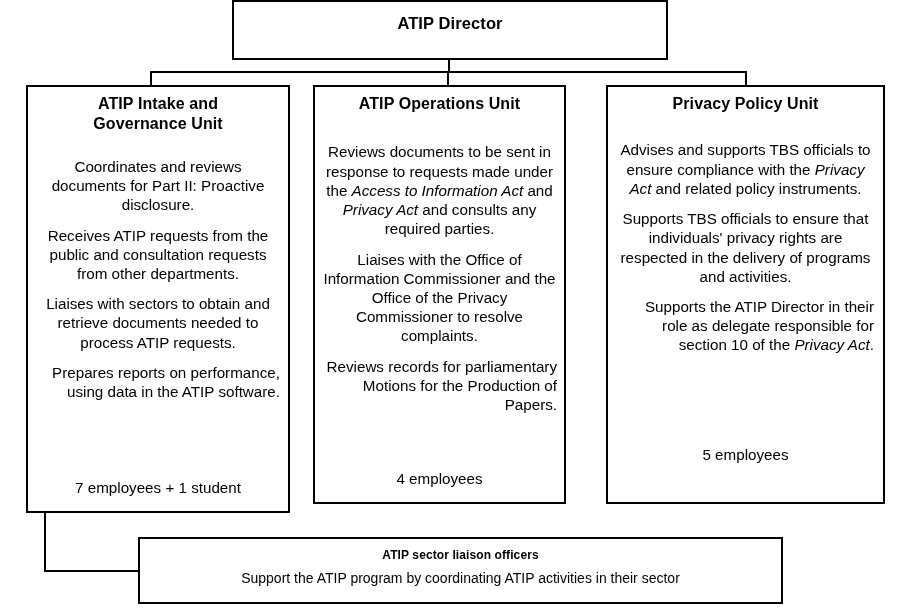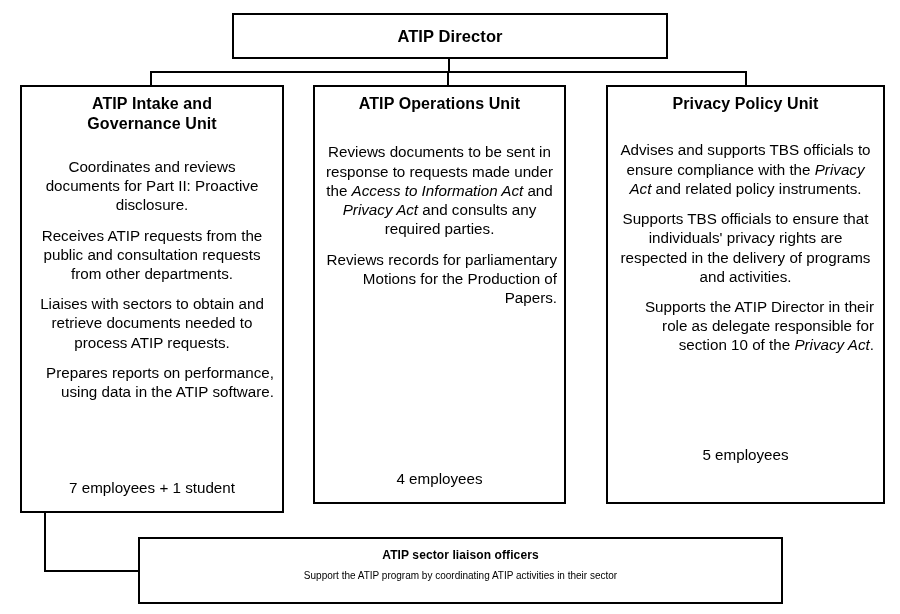--- a/index.html
+++ b/index.html
@@ -50,32 +50,32 @@
     font-size: 15.2px;
     line-height: 1.2;
     text-align: center;
   }
 
   .ital { font-style: italic; }
 
   
   #director-box {
     left: 232px;
-    top: 13px;
+    top: 0;
     width: 436px;
-    height: 46px;
+    height: 60px;
   }
   #director-box .node-title {
     line-height: 42px;
     font-size: 16.5px;
   }
 
   
   #unit-intake-box {
-    left: 20px;
+    left: 26px;
     top: 85px;
     width: 264px;
     height: 428px;
     padding: 7px 6px 0 6px;
   }
   #unit-operations-box {
     left: 313px;
     top: 85px;
     width: 253px;
     height: 419px;
@@ -99,21 +99,21 @@
 
   
   #liaison-box {
     left: 138px;
     top: 537px;
     width: 645px;
     height: 67px;
     padding: 9px 10px 0 10px;
   }
   #liaison-box .node-title { font-size: 12px; }
-  #liaison-box .node-body { margin-top: 7px; font-size: 10px; }
+  #liaison-box .node-body { margin-top: 7px; font-size: 14px; }
 
   
   .conn {
     position: absolute;
     background: #000000;
   }
   .conn-v { width: 2px; }
   .conn-h { height: 2px; }
 
   
@@ -159,20 +159,21 @@
     </div>
     <div class="node-count" id="unit-intake-count">7 employees + 1 student</div>
   </div>
 
   <div class="node-box" id="unit-operations-box">
     <div class="node-title">
       <div>ATIP Operations Unit</div>
     </div>
     <div class="node-body">
       <p>Reviews documents to be sent in response to requests made under the <span class="ital">Access to Information Act</span> and <span class="ital">Privacy Act</span> and consults any required parties.</p>
+      <p>Liaises with the Office of Information Commissioner and the Office of the Privacy Commissioner to resolve complaints.</p>
       <p>Reviews records for parliamentary Motions for the Production of Papers.</p>
     </div>
     <div class="node-count" id="unit-operations-count">4 employees</div>
   </div>
 
   <div class="node-box" id="unit-privacy-box">
     <div class="node-title">
       <div>Privacy Policy Unit</div>
     </div>
     <div class="node-body">

